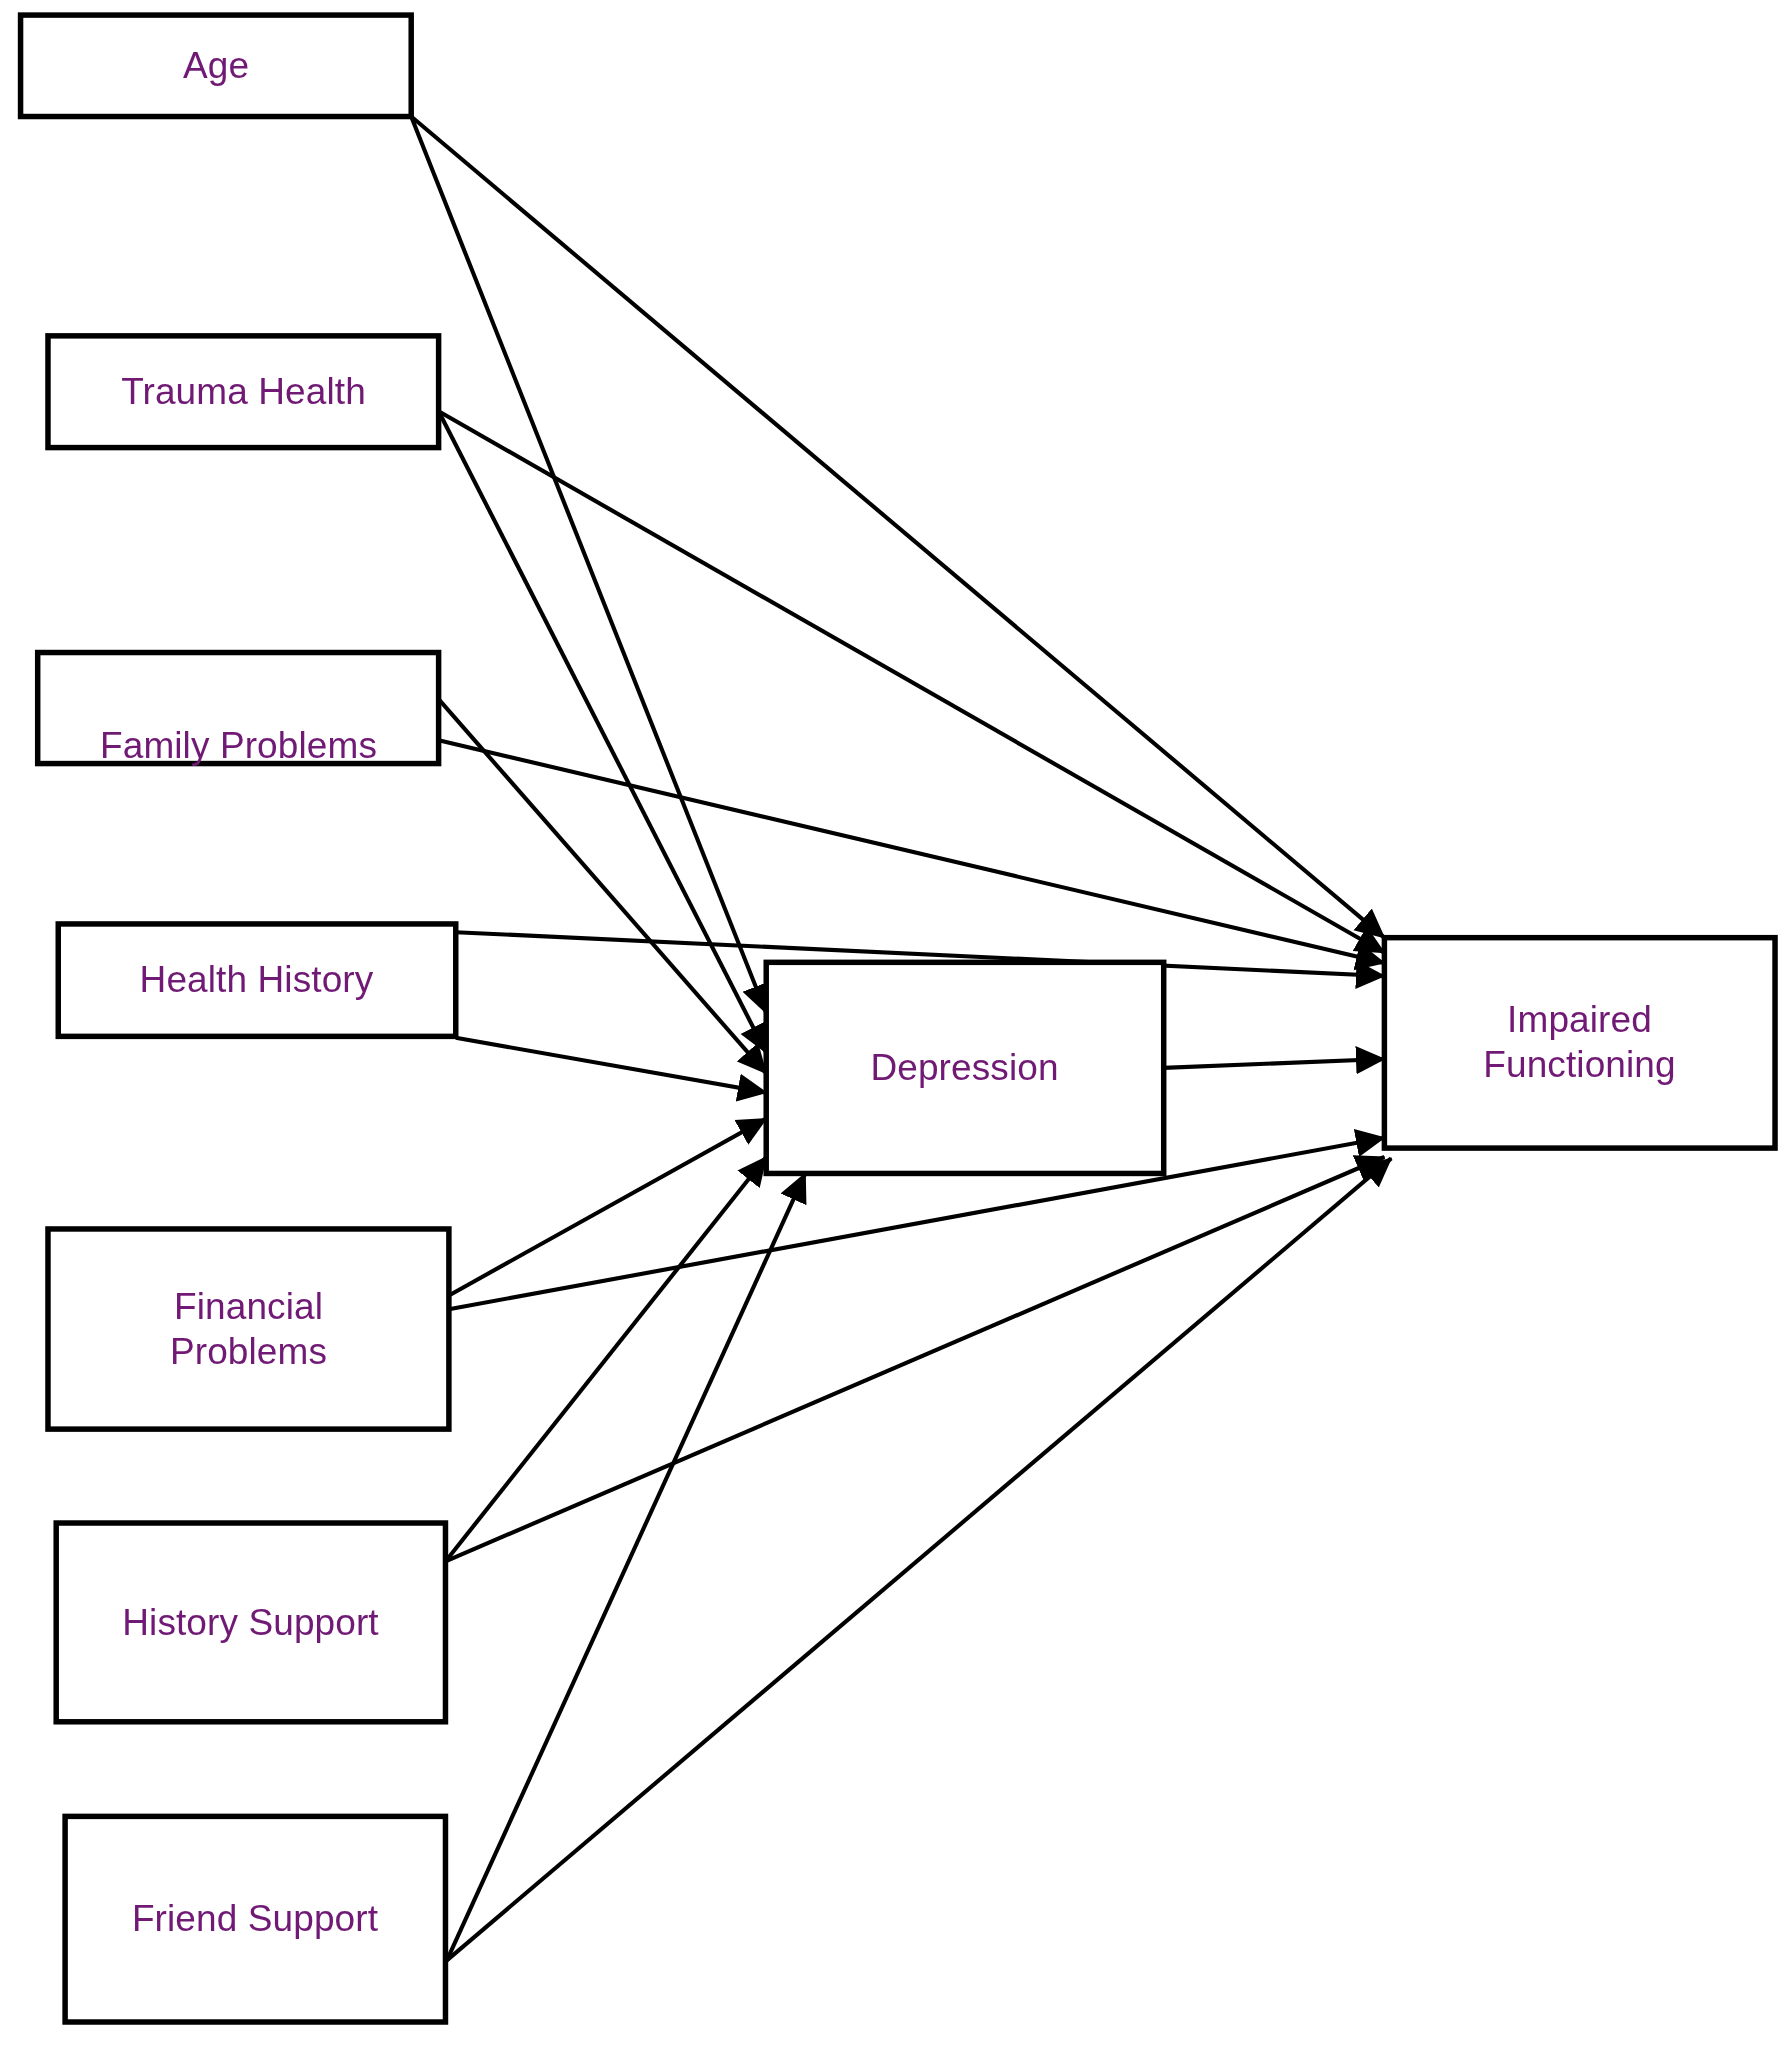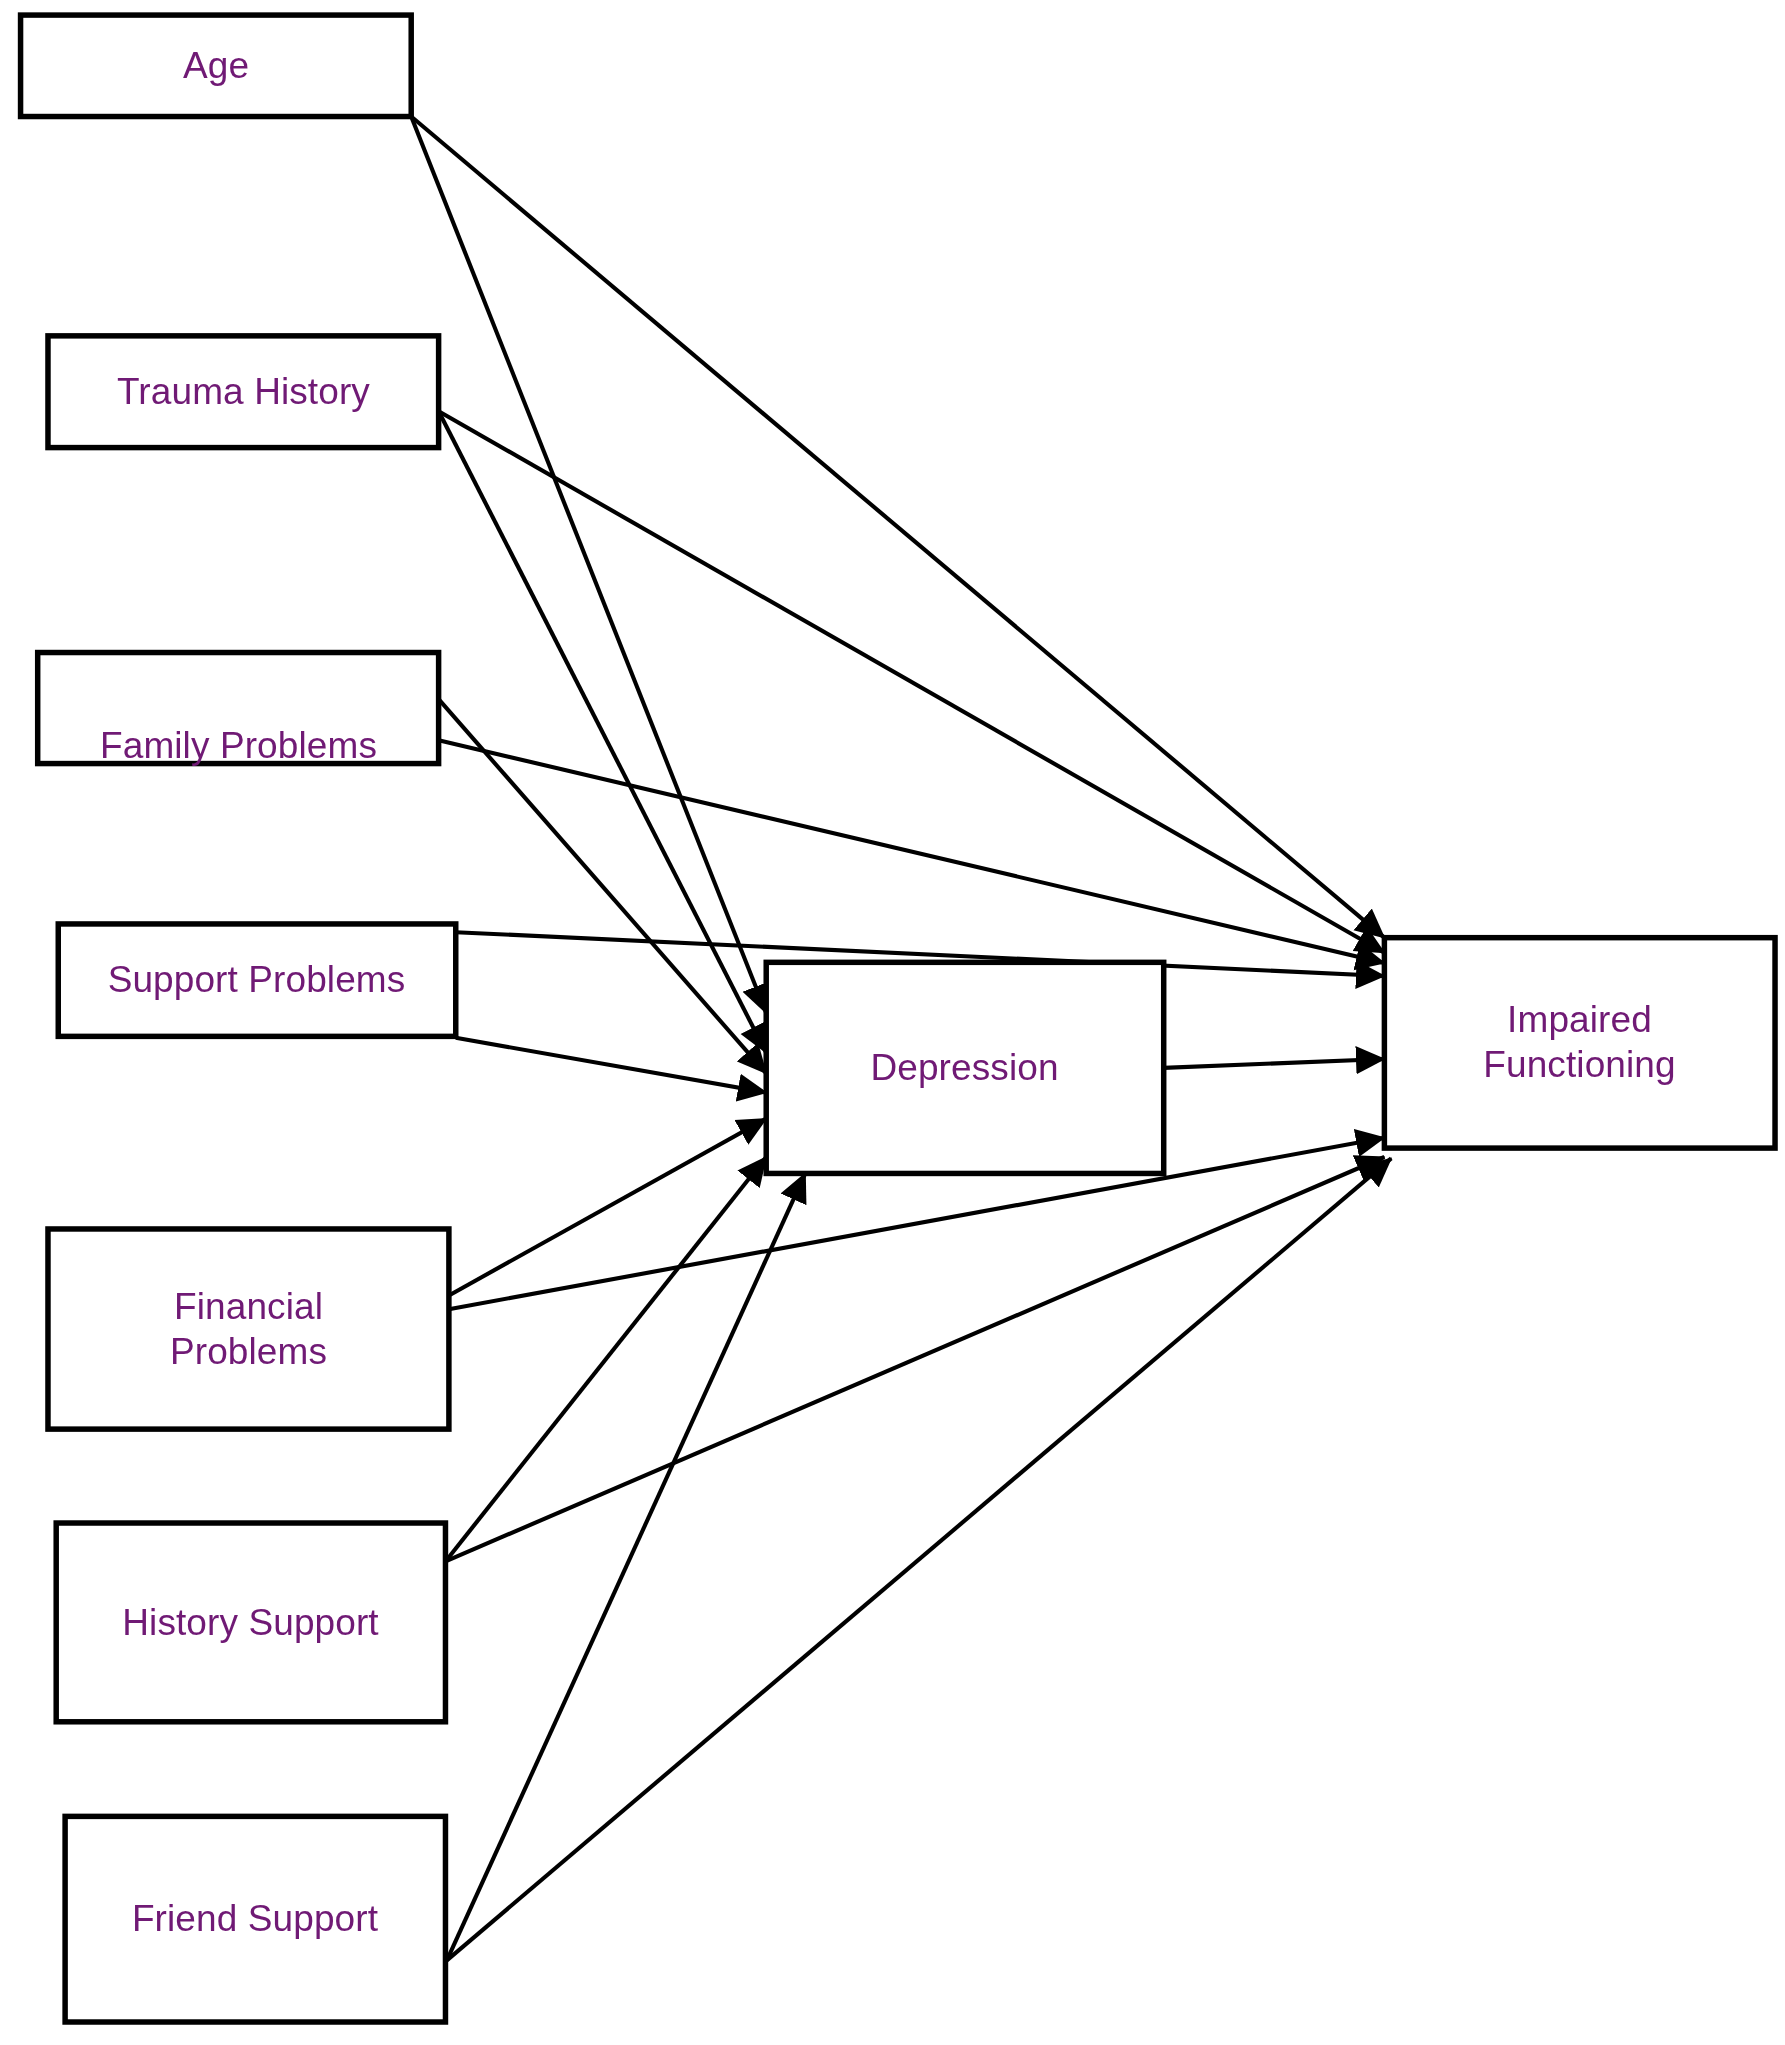--- a/index.html
+++ b/index.html
@@ -72,23 +72,23 @@
         <rect x="70" y="1793" width="585" height="292" fill="#ffffff" stroke="#000000" stroke-width="8"></rect>
         <rect x="82" y="2222" width="568" height="290" fill="#ffffff" stroke="#000000" stroke-width="8"></rect>
         <rect x="95" y="2650" width="555" height="300" fill="#ffffff" stroke="#000000" stroke-width="8"></rect>
         <rect x="1118" y="1404" width="580" height="308" fill="#ffffff" stroke="#000000" stroke-width="8"></rect>
         <rect x="2020" y="1368" width="570" height="307" fill="#ffffff" stroke="#000000" stroke-width="8"></rect>
       </g>
   </svg>
 
   <div id="labels-group">
       <div class="node-label" style="left: 20.6px; top: 15px; width: 391px; height: 101px;">Age</div>
-      <div class="node-label" style="left: 48px; top: 336px; width: 391px; height: 112px;">Trauma History</div>
+      <div class="node-label" style="left: 48px; top: 336px; width: 391px; height: 112px;">Trauma Health</div>
       <div class="node-label" style="left: 38px; top: 690px; width: 401px; height: 111px;">Family Problems</div>
-      <div class="node-label" style="left: 58px; top: 924px; width: 397px; height: 112px;">Support Problems</div>
+      <div class="node-label" style="left: 58px; top: 924px; width: 397px; height: 112px;">Health History</div>
       <div class="node-label" style="left: 48px; top: 1229px; width: 401px; height: 200px;">Financial
 Problems</div>
       <div class="node-label" style="left: 56px; top: 1523px; width: 389px; height: 199px;">History Support</div>
       <div class="node-label" style="left: 65px; top: 1816px; width: 380px; height: 206px;">Friend Support</div>
       <div class="node-label" style="left: 766px; top: 962px; width: 397px; height: 211px;">Depression</div>
       <div class="node-label" style="left: 1384px; top: 937px; width: 391px; height: 210px;">Impaired
 Functioning</div>
     </div>
 
 </div>

